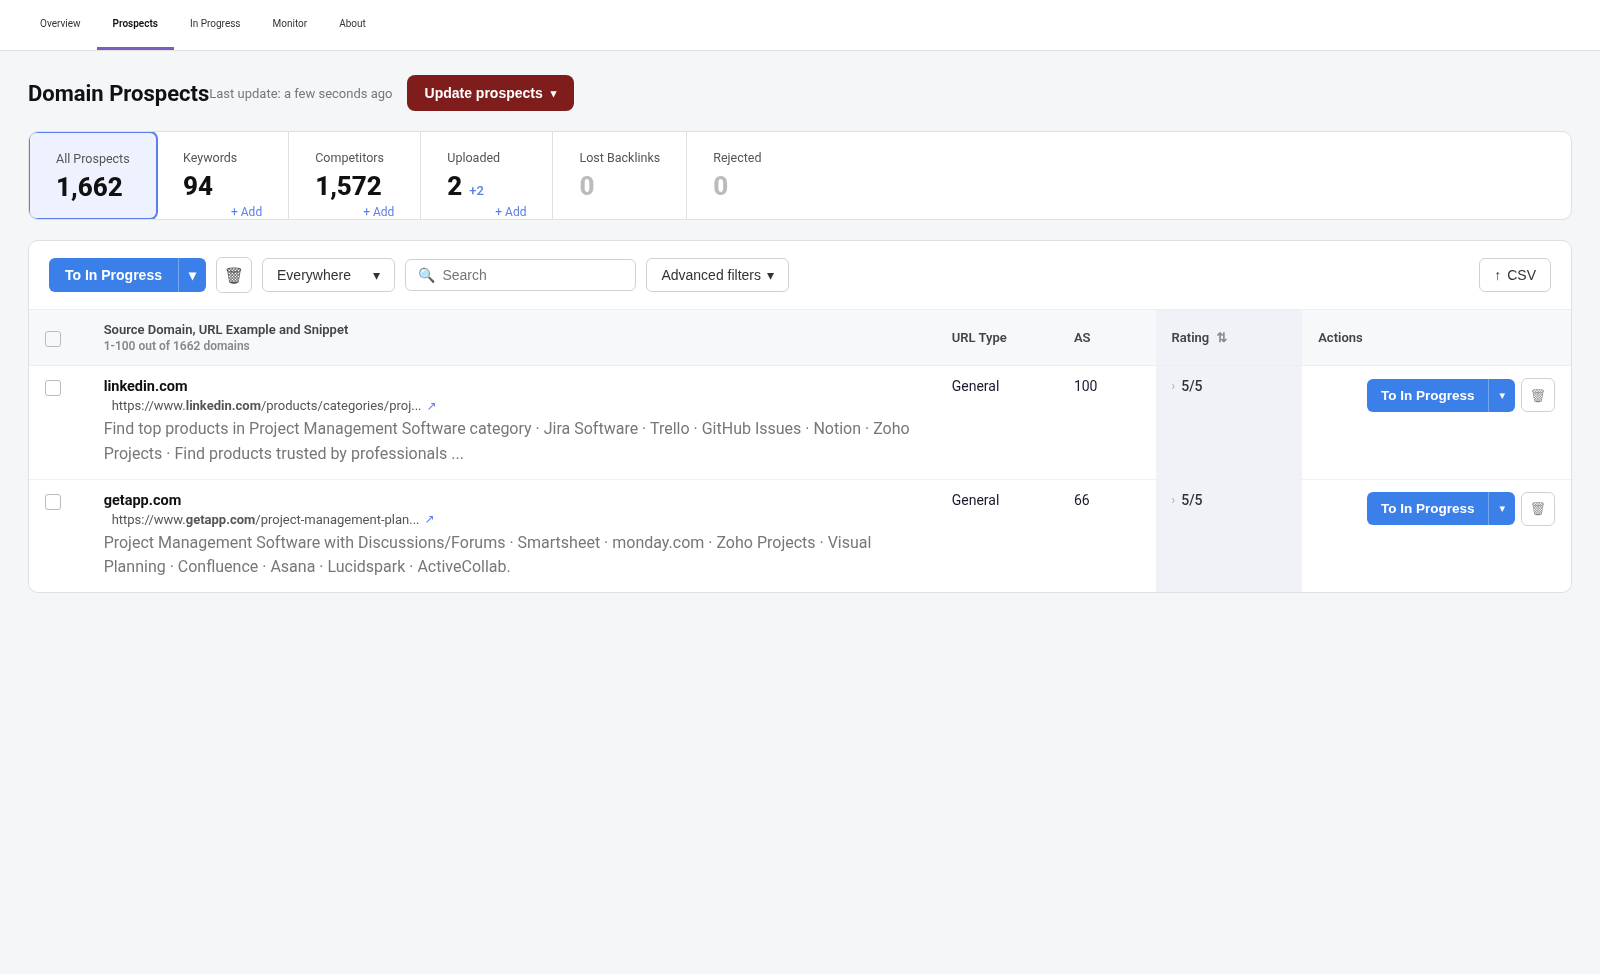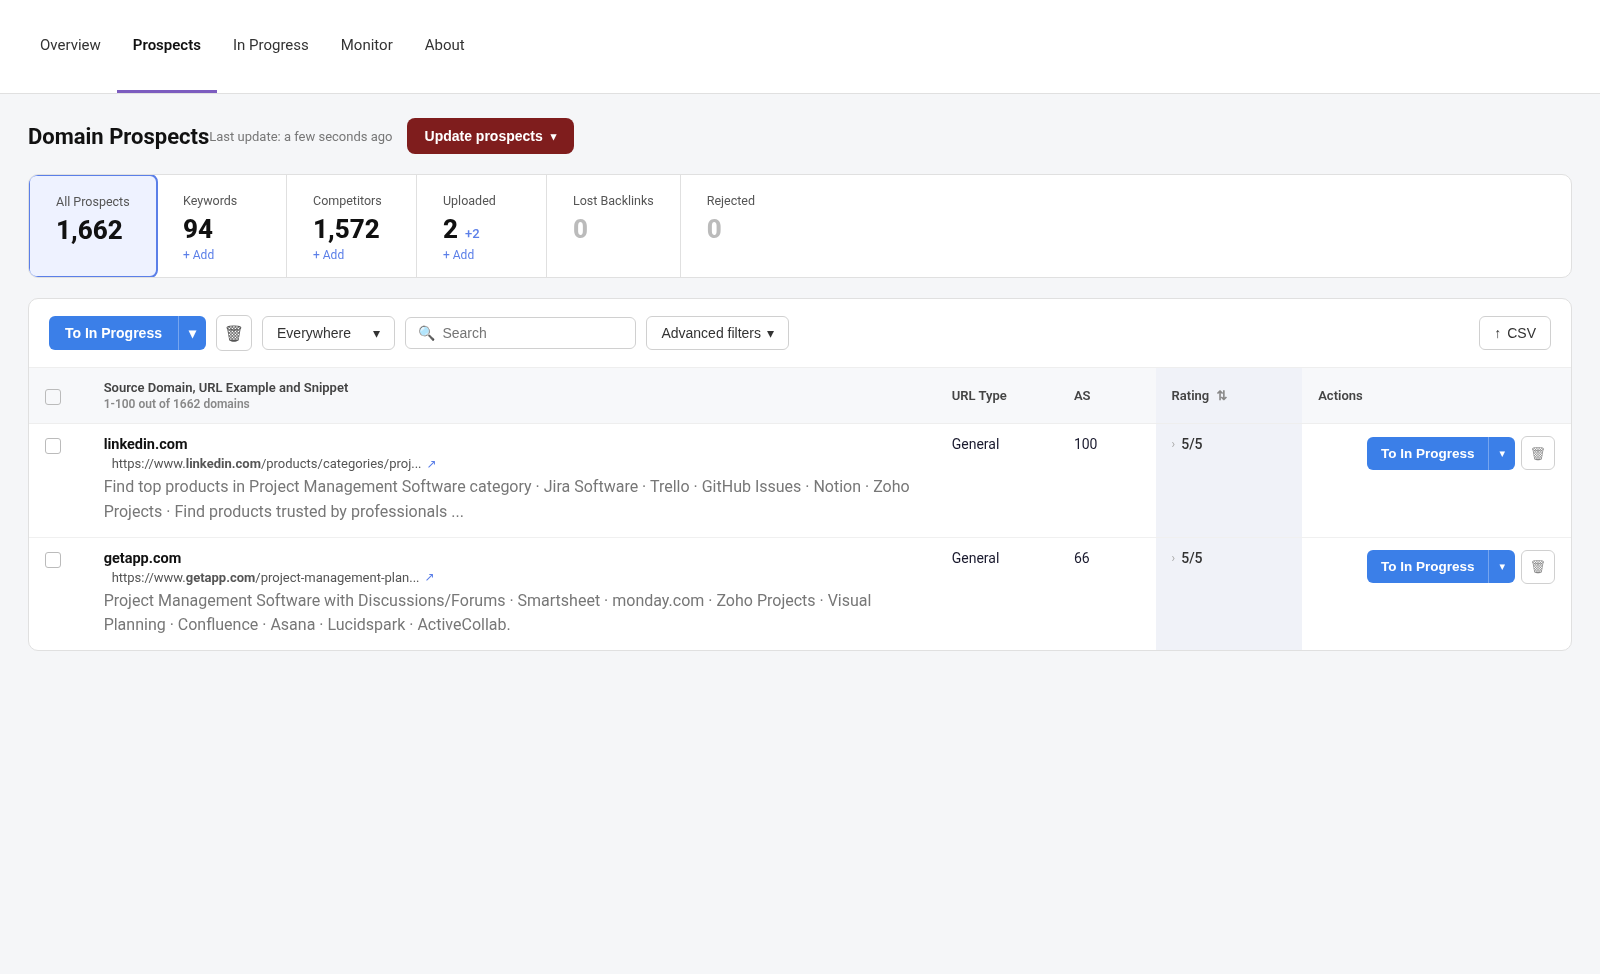--- a/index.html
+++ b/index.html
@@ -13,23 +13,23 @@
     
     .top-nav {
       background: #fff;
       border-bottom: 1px solid #e0e0e0;
       padding: 0 24px;
       display: flex;
       align-items: center;
       gap: 0;
     }
     .nav-item {
-      padding: 36px 16px;
-      cursor: pointer;
-      font-size: 15px;
+      padding: 18px 16px;
+      cursor: pointer;
+      font-size: 10px;
       color: #333;
       border-bottom: 3px solid transparent;
       font-weight: 400;
     }
     .nav-item.active {
       font-weight: 600;
       border-bottom: 3px solid #7c5cbf;
       color: #111;
     }
 
@@ -82,21 +82,21 @@
     .stats-row {
       display: flex;
       gap: 0;
       margin-bottom: 20px;
       background: #fff;
       border: 1.5px solid #e0e0e0;
       border-radius: 10px;
       overflow: hidden;
     }
     .stat-card {
-      padding: 18px 26px 15px;
+      padding: 18px 26px 0;
       border-right: 1px solid #e0e0e0;
       min-width: 130px;
       cursor: pointer;
     }
     .stat-card:last-child { border-right: none; }
     .stat-card.active {
       background: #eef2ff;
       border: 2px solid #5b7fe8;
       border-radius: 8px;
       margin: -1px;
@@ -122,20 +122,21 @@
       font-size: 13px;
       color: #5b7fe8;
       font-weight: 500;
       margin-left: 3px;
     }
     .stat-add {
       font-size: 12px;
       color: #5b7fe8;
       margin-top: 4px;
       cursor: pointer;
+      margin-left: 48px;
     }
 
     
     .table-section {
       background: #fff;
       border: 1px solid #e0e0e0;
       border-radius: 10px;
       overflow: hidden;
     }
 

